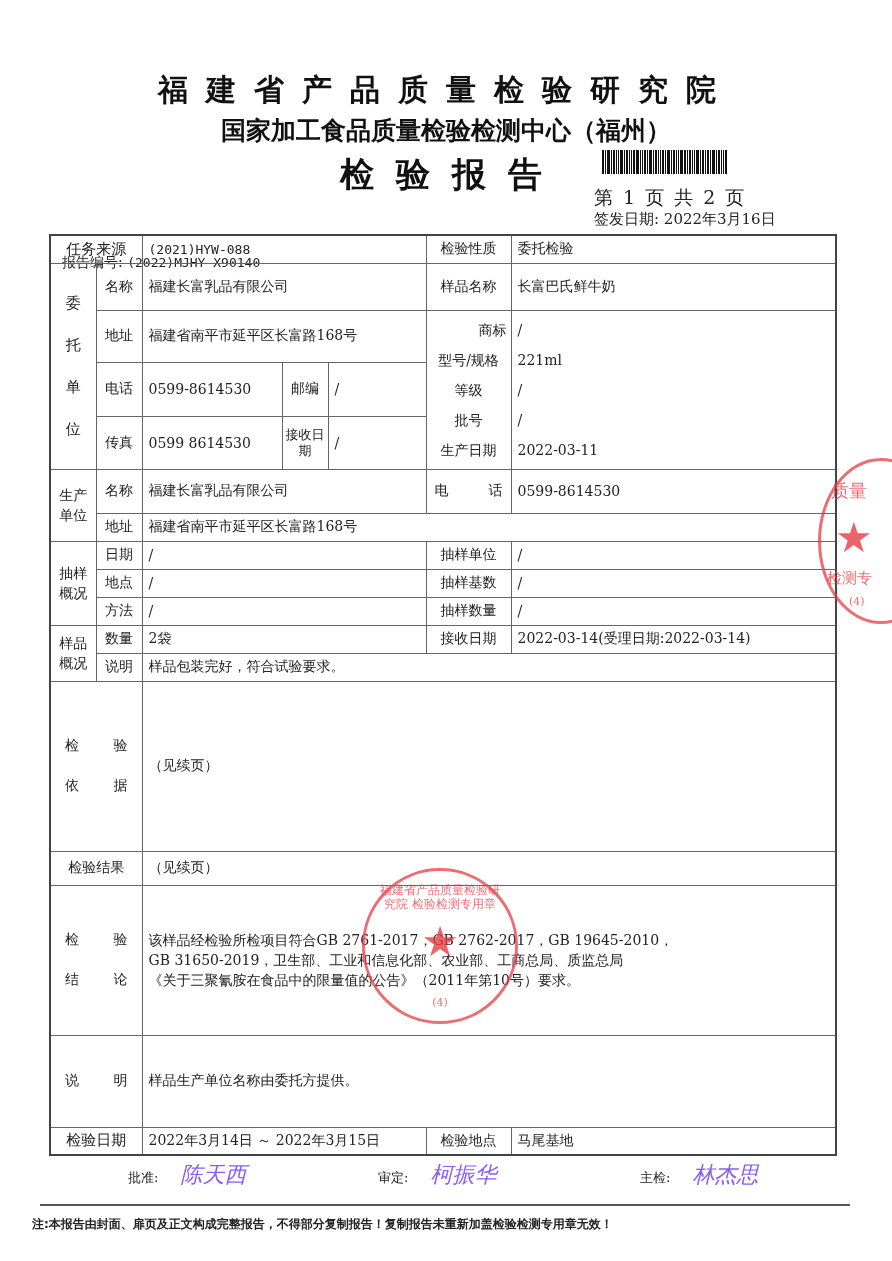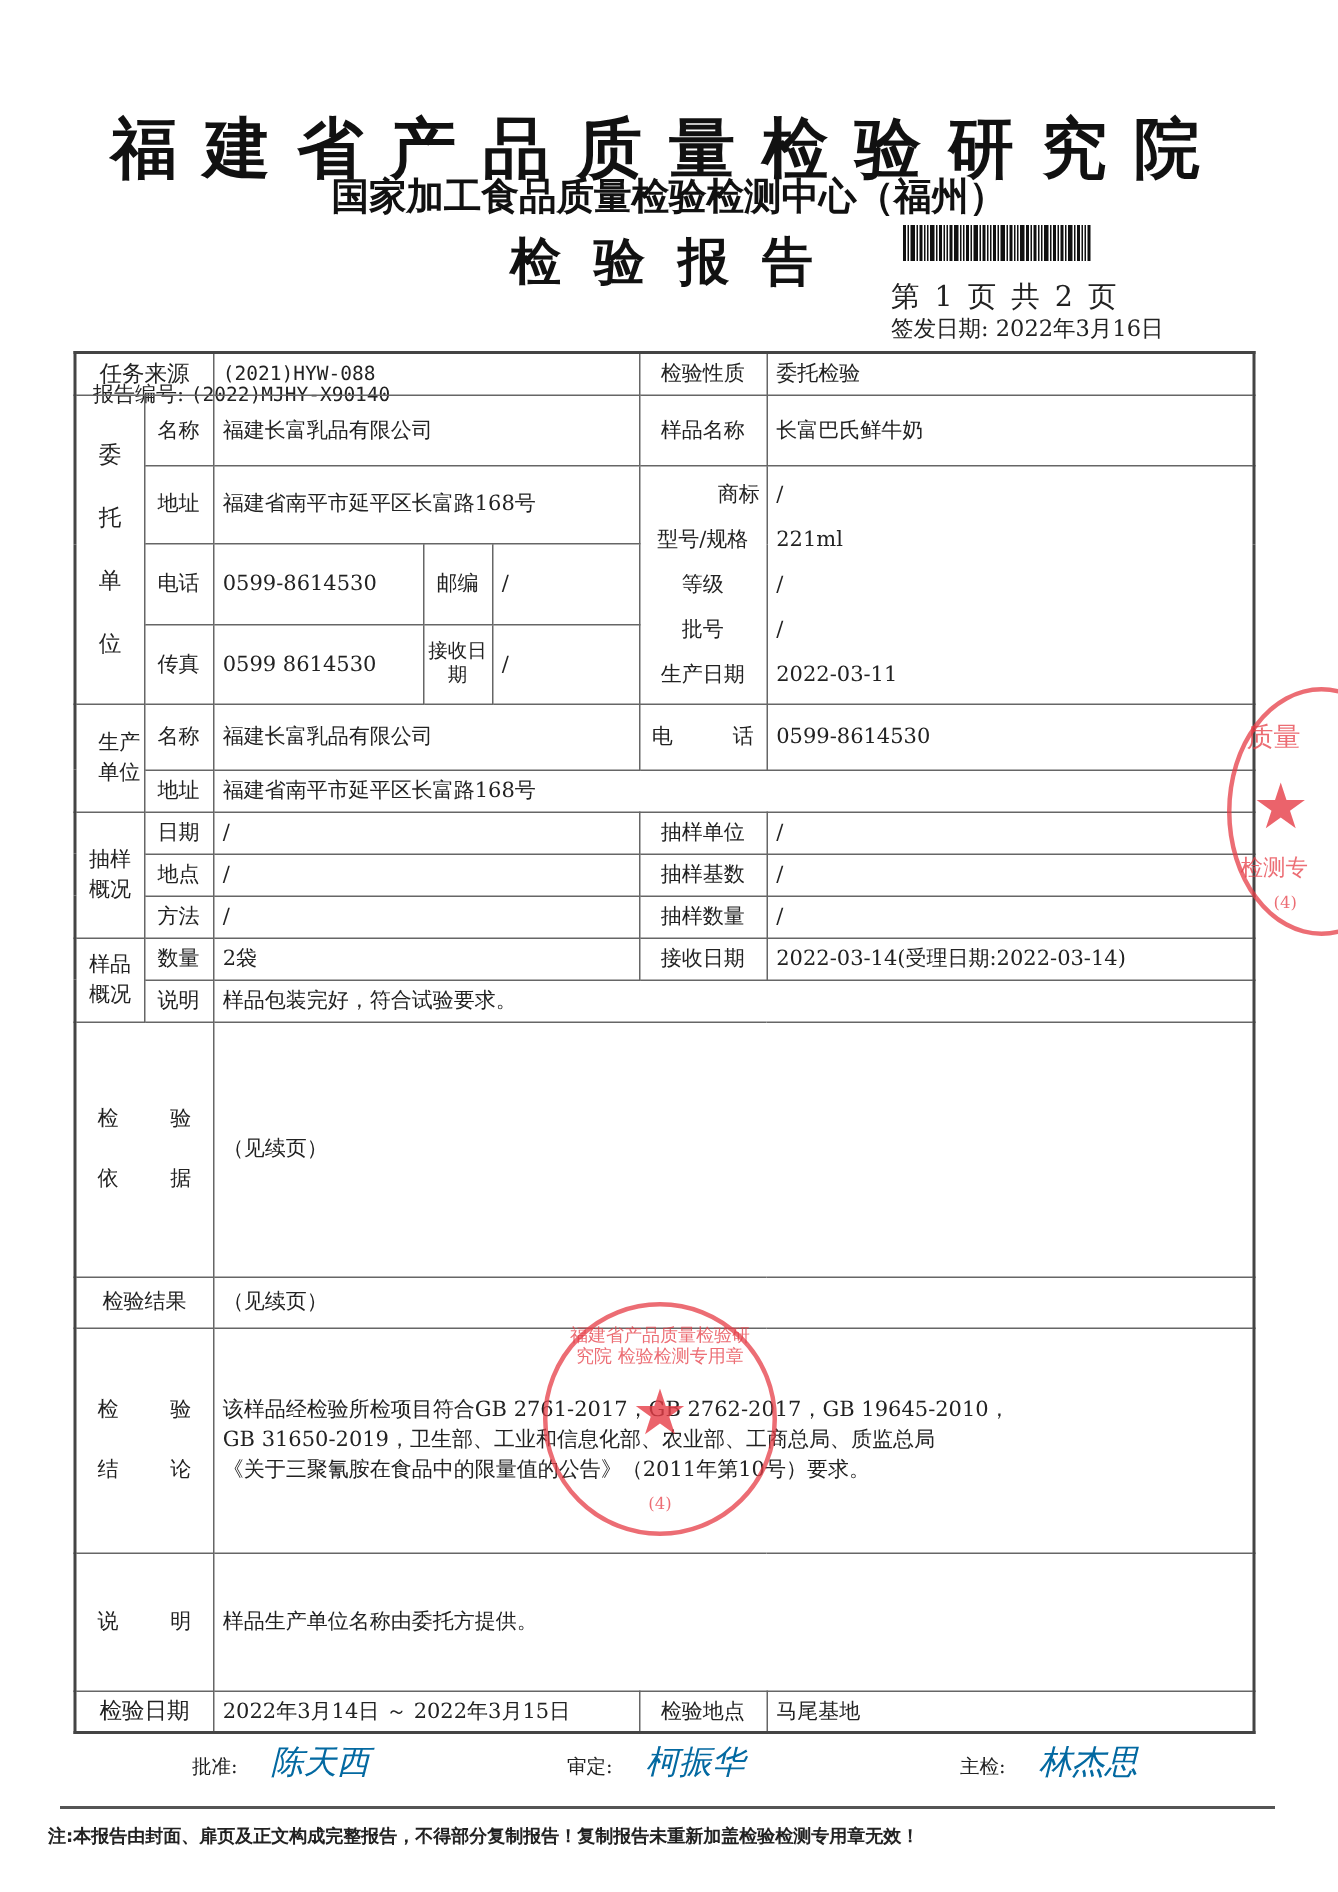--- a/index.html
+++ b/index.html
@@ -1,40 +1,40 @@
 <!DOCTYPE html>
 <html><head>
 <meta charset="utf-8">
 <style>
   html, body { margin:0; padding:0; background:#ffffff; }
   body { width:892px; height:1261px; position:relative; overflow:hidden;
          font-family:"DejaVu Serif","Liberation Serif",serif; color:#222; }
   .abs { position:absolute; }
-  .title1 { left:0; width:892px; top:70px; text-align:center; font-size:44px; font-weight:bold;
+  .title1 { left:0; width:892px; top:70px; text-align:center; font-size:30px; font-weight:bold;
             letter-spacing:18px; font-family:"DejaVu Sans","Liberation Sans",sans-serif; color:#111; }
   .title2 { left:0; width:892px; top:114px; text-align:center; font-size:25px; font-weight:bold;
             font-family:"DejaVu Sans","Liberation Sans",sans-serif; color:#111; }
   .title3 { left:340px; top:152px; font-size:34px; font-weight:bold; letter-spacing:22px;
             font-family:"DejaVu Sans","Liberation Sans",sans-serif; color:#111; }
   .barcode { left:602px; top:150px; width:168px; height:24px; display:flex; align-items:stretch; gap:1px; }
   .barcode i { display:block; background:#111; }
   .pageinfo { left:594px; top:185px; font-size:19px; letter-spacing:2px; }
   .reportno { left:62px; top:210px; font-size:14px;margin-top:44px; }
   .issuedate { left:594px; top:210px; font-size:15px; }
 
   table.grid { position:absolute; left:49px; top:234px; width:786px; border-collapse:collapse;
                border:2px solid #444; table-layout:fixed; font-size:14px; }
   table.grid td { border:1px solid #666; padding:0 6px; vertical-align:middle; }
   table.grid td.lbl { text-align:center; padding:0 2px; }
   table.grid td.lblj { text-align:justify; text-align-last:justify; padding:0 8px; }
   .vlbl { line-height:42px; text-align:center; font-size:15px; }
   .stack { line-height:30px; }
 
   .sig { top:1160px; font-size:13px; }
-  .sign-script { font-family:"DejaVu Serif",serif; font-style:italic; font-size:22px; color:#0369a1; }
+  .sign-script { font-family:"DejaVu Serif",serif; font-style:italic; font-size:22px; color:#8b5cf6; }
   .footer-line { left:40px; top:1204px; width:810px; height:2px; background:#555; }
   .footer-note { left:32px; top:1216px; font-size:12px; font-weight:bold;
                  font-family:"DejaVu Sans","Liberation Sans",sans-serif; }
 
   .stamp { border:3px solid rgba(230,60,70,0.75); border-radius:50%; color:rgba(230,60,70,0.75); }
   .stamp-center { left:362px; top:868px; width:150px; height:150px; }
   .stamp-side { left:818px; top:458px; width:120px; height:160px; }
   .star { color:rgba(230,60,70,0.8); font-size:42px; text-align:center; }
 </style>
 </head>
@@ -172,21 +172,21 @@
   </tr>
 
   <tr style="height:46px">
     <td class="lbl">传真</td>
     <td>0599 8614530</td>
     <td class="lbl" style="font-size:13px;line-height:16px;">接收日期</td>
     <td>/</td>
   </tr>
 
   <tr style="height:44px">
-    <td rowspan="2" class="lbl" style="line-height:20px;text-align:right;">生产单位</td>
+    <td rowspan="2" class="lbl" style="line-height:20px;">生产单位</td>
     <td class="lbl">名称</td>
     <td colspan="3">福建长富乳品有限公司</td>
     <td class="lblj">电话</td>
     <td>0599-8614530</td>
   </tr>
   <tr style="height:28px">
     <td class="lbl">地址</td>
     <td colspan="5">福建省南平市延平区长富路168号</td>
   </tr>
 

